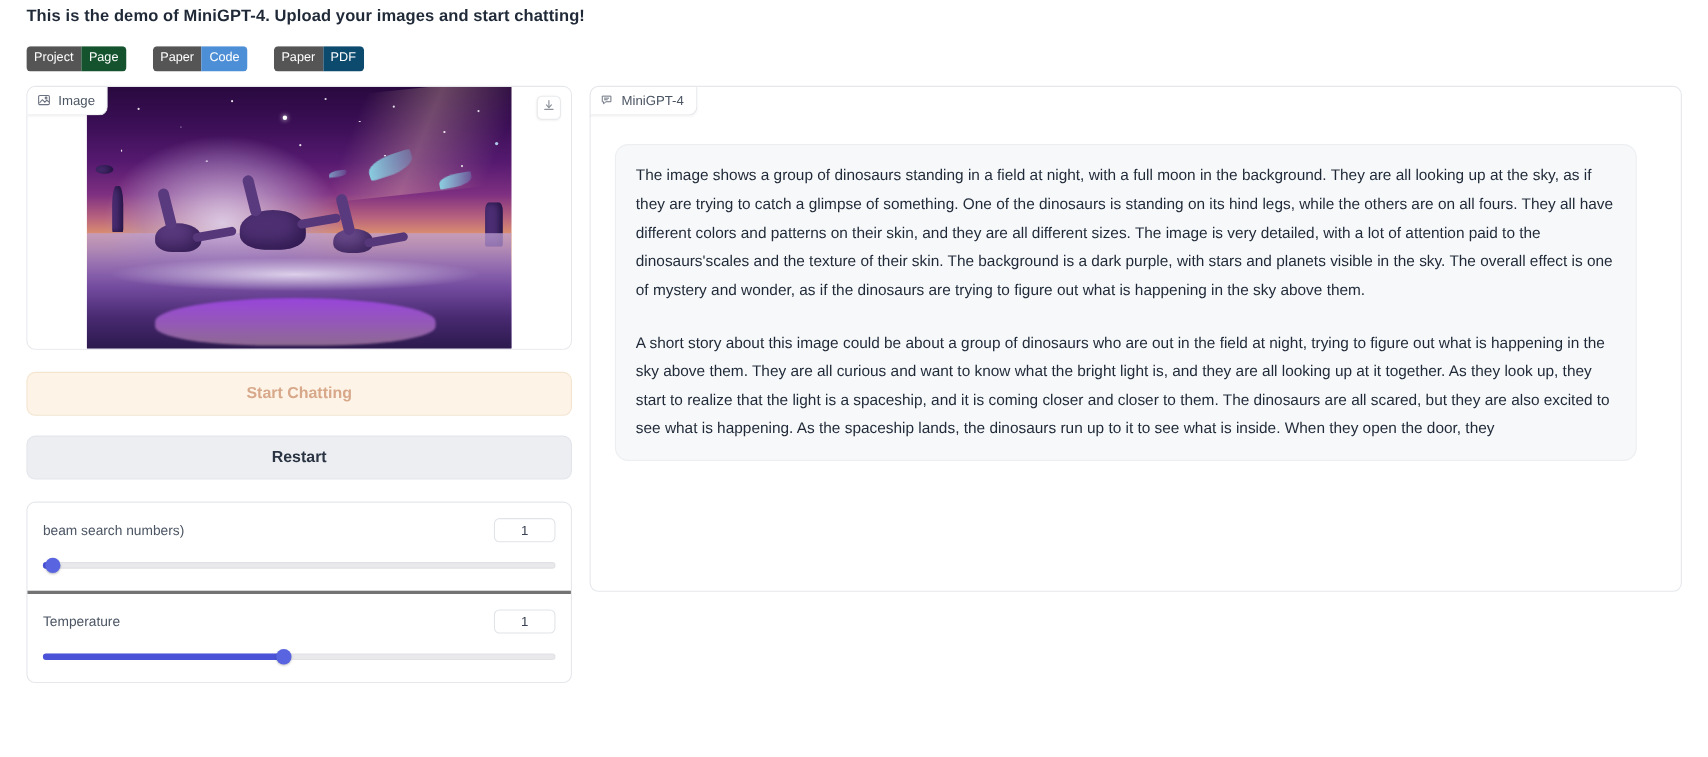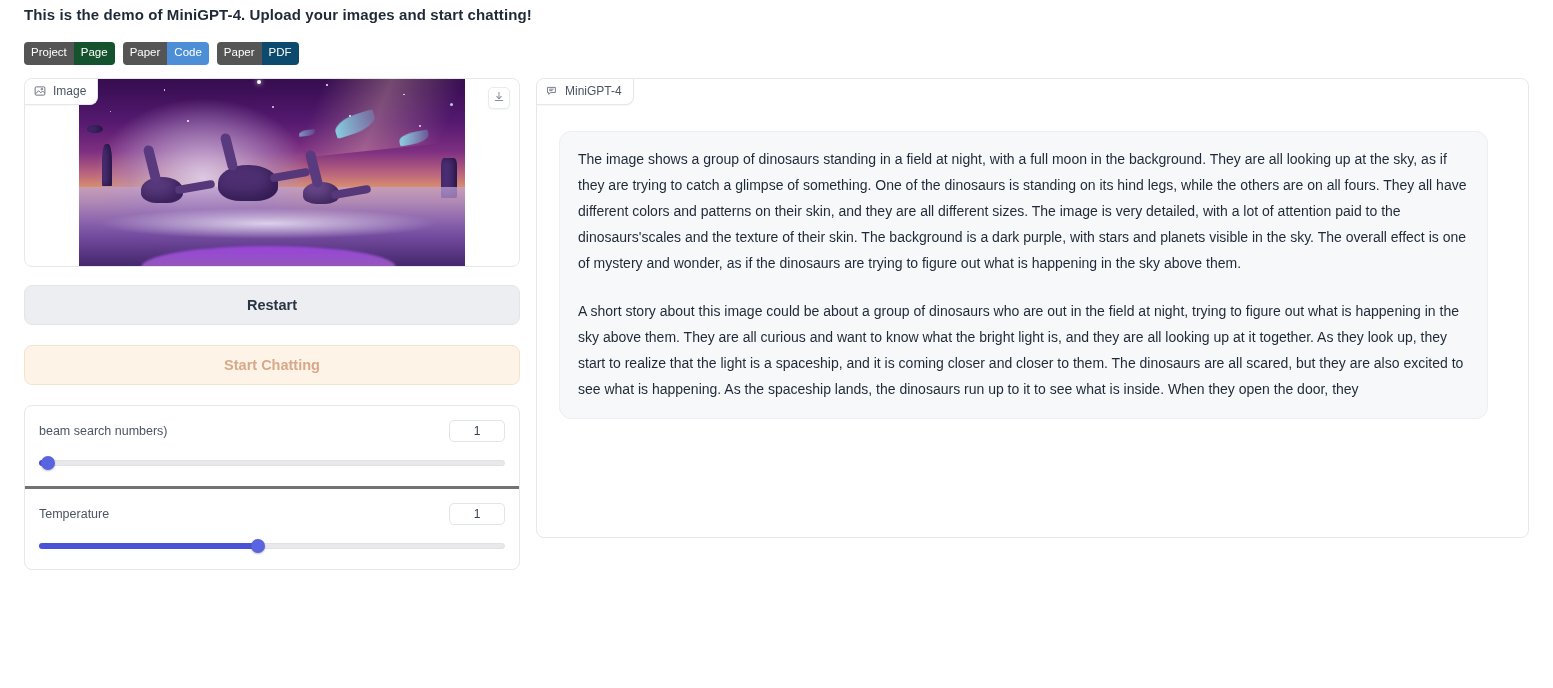--- a/index.html
+++ b/index.html
@@ -12,21 +12,21 @@
     overflow: hidden;
   }
   .page { position: relative; width: 1553px; height: 688px; padding: 0; }
 
   
   .app-title {
     position: absolute; left: 24px; top: 6px;
     font-size: 15px; font-weight: bold; color: #1f2937;
     letter-spacing: .1px;
   }
-  .badges { position: absolute; left: 24px; top: 42px; display: flex; gap: 8px; }
+  .badges { position: absolute; left: 24px; top: 42px; display: flex; gap: 24px; }
   .badge {
     display: inline-flex; align-items: stretch; border-radius: 4px;
     overflow: hidden; font-size: 11.5px; line-height: 1;
     box-shadow: 0 0 0 0 rgba(0,0,0,0);
   }
   .badge .b-left {
     background: #555555; color: #ffffff;
     padding: 5px 7px 6px 7px; display: flex; align-items: center;
   }
   .badge .b-right {
@@ -58,21 +58,21 @@
   .tab-chip svg { display: block; }
 
   .dl-btn {
     position: absolute; right: 9px; top: 8px; z-index: 6;
     width: 22px; height: 22px; border-radius: 5px;
     background: #ffffff; border: 1px solid #e9eaec;
     display: flex; align-items: center; justify-content: center;
     box-shadow: 0 1px 2px rgba(0,0,0,.05);
   }
 
-  .image-panel { height: 189px; overflow: hidden; border-radius: 8px; }
+  .image-panel { height: 240px; overflow: hidden; border-radius: 8px; }
   .image-stage {
     position: absolute; left: 0; top: 0; width: 100%; height: 100%;
     display: flex; align-items: center; justify-content: center;
     background: #ffffff; border-radius: 7px; overflow: hidden;
   }
   .artwork {
     width: 386px; height: 238px; position: relative; overflow: hidden;
     background:
       radial-gradient(ellipse 150px 110px at 32% 52%, rgba(214,196,226,.95) 0%, rgba(176,144,196,.55) 48%, rgba(120,70,150,0) 72%),
       linear-gradient(to bottom,
@@ -298,22 +298,22 @@
         <span>
           <svg width="12" height="12" viewBox="0 0 16 16" fill="none" stroke="#8b9099" stroke-width="1.4" stroke-linecap="round">
             <path d="M8 2 L8 10"></path>
             <path d="M5 7.2 L8 10.4 L11 7.2"></path>
             <path d="M3 12.6 L13 12.6"></path>
           </svg>
         </span>
       </div>
     </div>
 
+    <button class="btn btn-start">Start Chatting</button>
     <button class="btn btn-restart">Restart</button>
-    <button class="btn btn-start">Start Chatting</button>
 
     <div class="panel slider-panel">
 
       <div class="slider-row">
         <div class="slider-head">
           <span class="slider-label">beam search numbers)</span>
           <span class="slider-value">1</span>
         </div>
         <div class="track-wrap">
           <div class="track"></div>

